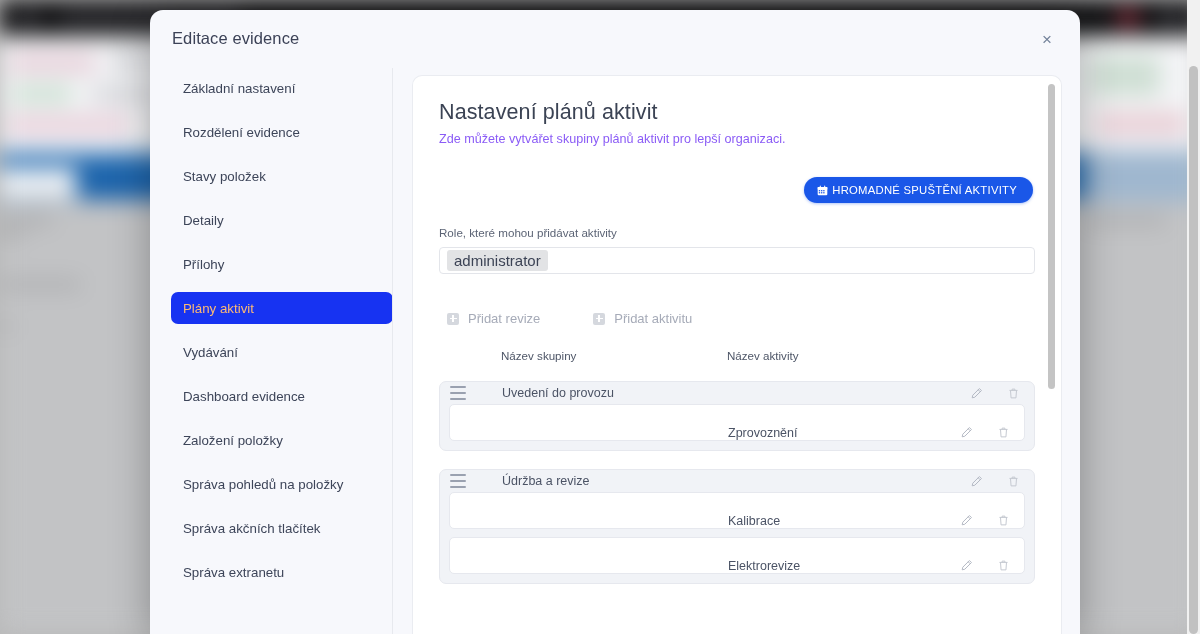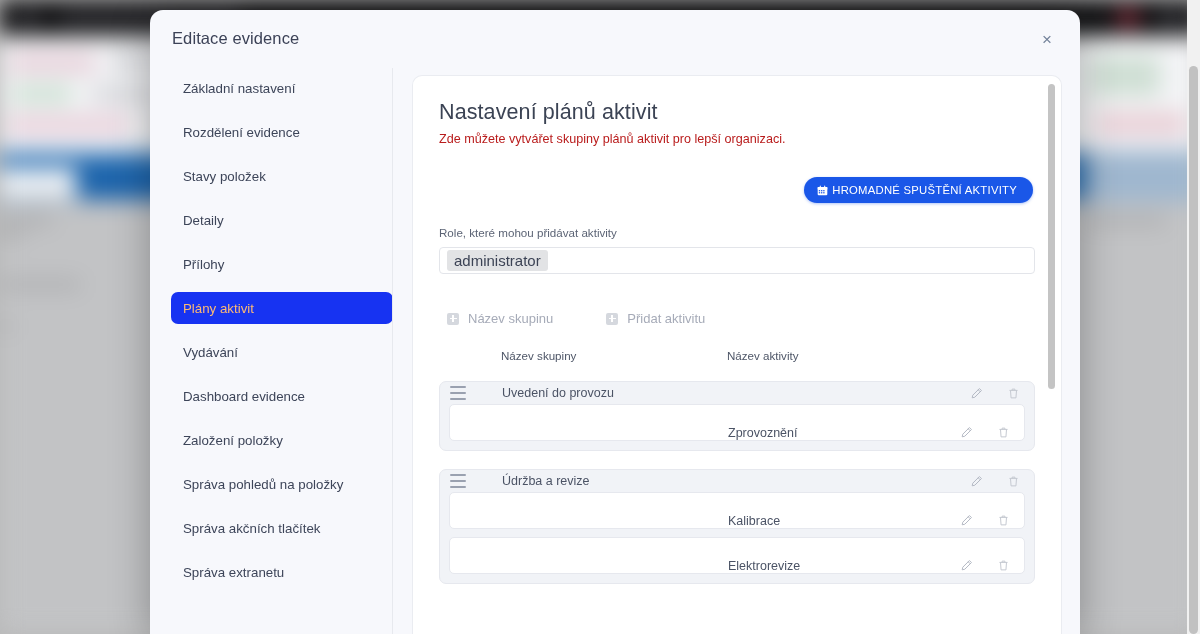--- a/index.html
+++ b/index.html
@@ -135,21 +135,21 @@
     position: absolute; inset: 0;
     padding: 24px 26px 0 26px;
     overflow: hidden;
   }
   #card-title {
     font-size: 21.5px; color: #3b4354; font-weight: normal;
     letter-spacing: .1px;
   }
   #card-sub {
     margin-top: 7px;
-    font-size: 12.6px; color: #b91c1c;
+    font-size: 12.6px; color: #8b5cf6;
   }
 
   #bulk-row {
     margin-top: 31px;
     display: flex; justify-content: flex-end;
     padding-right: 2px;
   }
   #bulk-btn {
     background: #1a57e8;
     color: #fff;
@@ -405,21 +405,21 @@
           </div>
 
           <div id="roles-label">Role, které mohou přidávat aktivity</div>
           <div id="roles-input">
             <span class="role-chip">administrator</span>
           </div>
 
           <div id="add-row">
             <div class="add-link">
               <span class="plus-box"></span>
-              <span>Název skupinu</span>
+              <span>Přidat revize</span>
             </div>
             <div class="add-link">
               <span class="plus-box"></span>
               <span>Přidat aktivitu</span>
             </div>
           </div>
 
           <div id="col-headers">
             <span class="ch-group">Název skupiny</span>
             <span class="ch-activity">Název aktivity</span>

